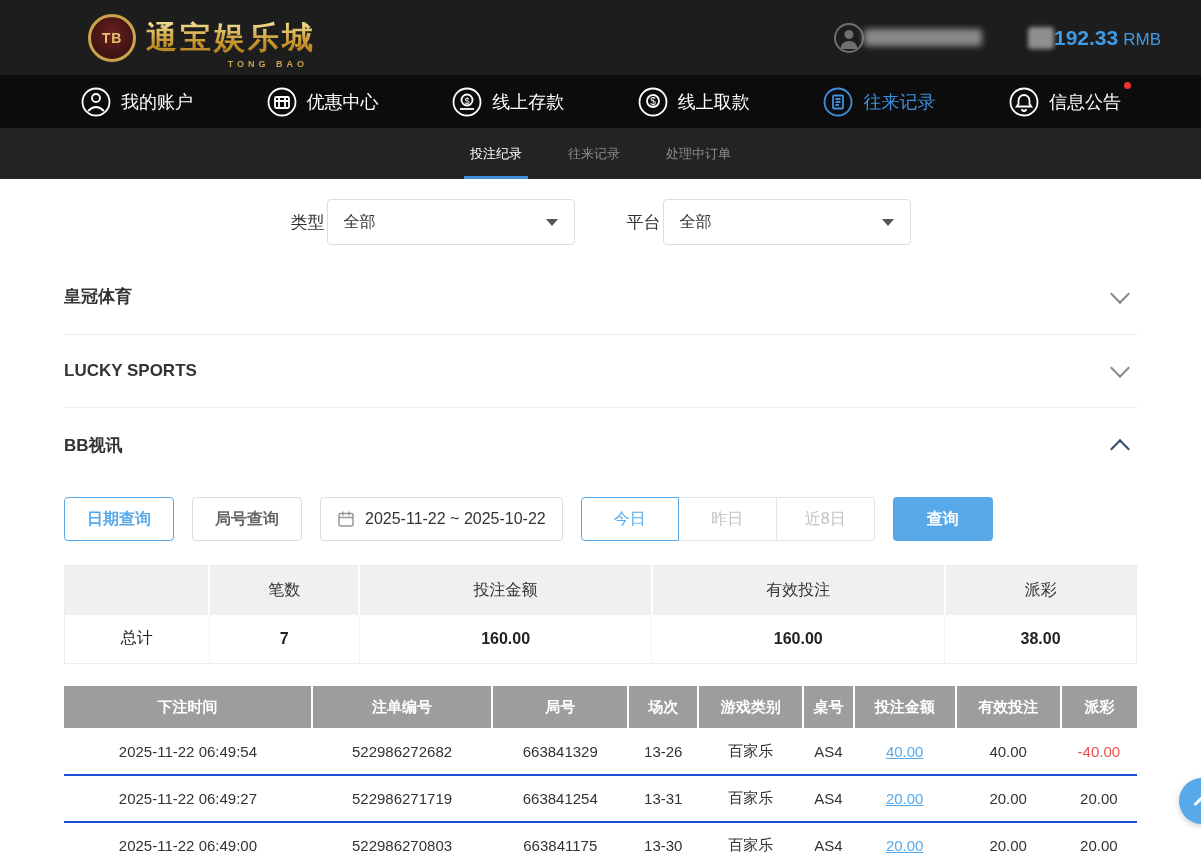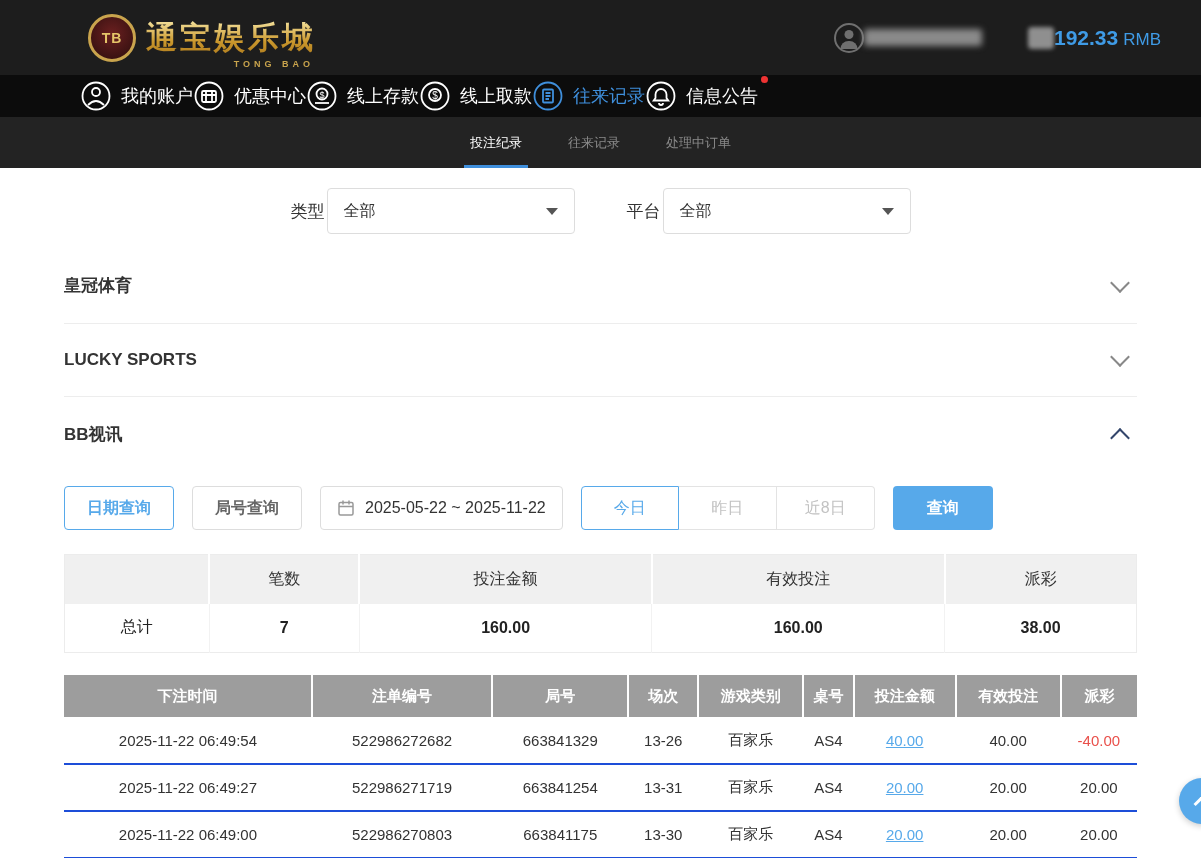--- a/index.html
+++ b/index.html
@@ -12,39 +12,39 @@
     justify-content:space-between; padding:0 40px 0 88px; }
   .logo { display:flex; align-items:center; gap:10px; }
   .logo-badge { width:48px; height:48px; border-radius:50%; border:3px solid #c9a44d;
     background:radial-gradient(circle at 50% 40%, #6b2020, #2a0d0d); display:flex;
     align-items:center; justify-content:center; color:#e6c569; font-weight:bold;
     font-size:14px; letter-spacing:1px; }
   .logo-textwrap { position:relative; }
   .logo-title { font-size:31px; font-weight:bold; letter-spacing:3px;
     background:linear-gradient(180deg,#f3e09a 10%, #c9962b 60%, #a9771d 100%);
     -webkit-background-clip:text; background-clip:text; color:transparent; }
-  .logo-sub { position:absolute; right:2px; bottom:-10px; font-size:9px; letter-spacing:4px;
+  .logo-sub { position:absolute; right:8px; bottom:-10px; font-size:9px; letter-spacing:4px;
     color:#c9a44d; font-weight:bold; }
   .header-right { display:flex; align-items:center; gap:0; }
   .hdr-user-icon { width:30px; height:30px; border-radius:50%; border:2px solid #6f6f6f;
     position:relative; }
   .hdr-user-icon::before { content:""; position:absolute; left:50%; top:5px; width:9px; height:9px;
     border-radius:50%; background:#6f6f6f; transform:translateX(-50%); }
   .hdr-user-icon::after { content:""; position:absolute; left:50%; bottom:2px; width:17px; height:8px;
     border-radius:8px 8px 0 0; background:#6f6f6f; transform:translateX(-50%); }
   .blur-block { width:118px; height:17px; background:#8a8a8a; border-radius:3px; filter:blur(3px); }
   .wallet-blur { width:26px; height:22px; background:#8f8f8f; border-radius:4px; filter:blur(2px);
     margin-left:46px; }
   .balance { display:flex; align-items:baseline; gap:5px; }
   .balance-amount { color:#3f9be6; font-size:21px; font-weight:bold; }
   .balance-cur { color:#3f9be6; font-size:17px; }
 
   
-  .main-nav { height:42px; background:#0c0c0c; display:flex; align-items:center;
-    padding:9px 80px; }
+  .main-nav { height:53px; background:#0c0c0c; display:flex; align-items:center;
+    justify-content:space-between; padding:9px 80px; }
   .nav-item { display:flex; align-items:center; gap:9px; color:#ffffff; font-size:18px;
     cursor:pointer; position:relative; }
   .nav-item.active { color:#3f8fdc; }
   .nav-icon { width:32px; height:32px; flex:0 0 auto; }
   .nav-icon svg { width:32px; height:32px; display:block; }
   .nav-badge { position:absolute; top:-4px; right:-10px; width:7px; height:7px;
     border-radius:50%; background:#e33; }
 
   
   .sub-nav { height:51px; background:#232323; display:flex; align-items:center;
@@ -251,21 +251,21 @@
     <div class="query-bar">
       <div class="btn btn-outline-blue">日期查询</div>
       <div class="btn btn-outline-gray">局号查询</div>
       <div class="date-box">
         <span class="cal-icon">
           <svg width="18" height="18" viewBox="0 0 18 18" fill="none" stroke="#999" stroke-width="1.5">
             <rect x="2" y="3.5" width="14" height="12.5" rx="1.5"></rect>
             <path d="M2 7.5 h14 M6 1.5 v4 M12 1.5 v4"></path>
           </svg>
           </span>
-        <span>2025-05-22 ~ 2025-11-22</span>
+        <span>2025-11-22 ~ 2025-10-22</span>
       </div>
       <div class="quick-group">
         <div class="quick-btn active">今日</div>
         <div class="quick-btn">昨日</div>
         <div class="quick-btn">近8日</div>
       </div>
       <div class="btn btn-solid-blue">查询</div>
     </div>
 
     <table class="summary-table">

